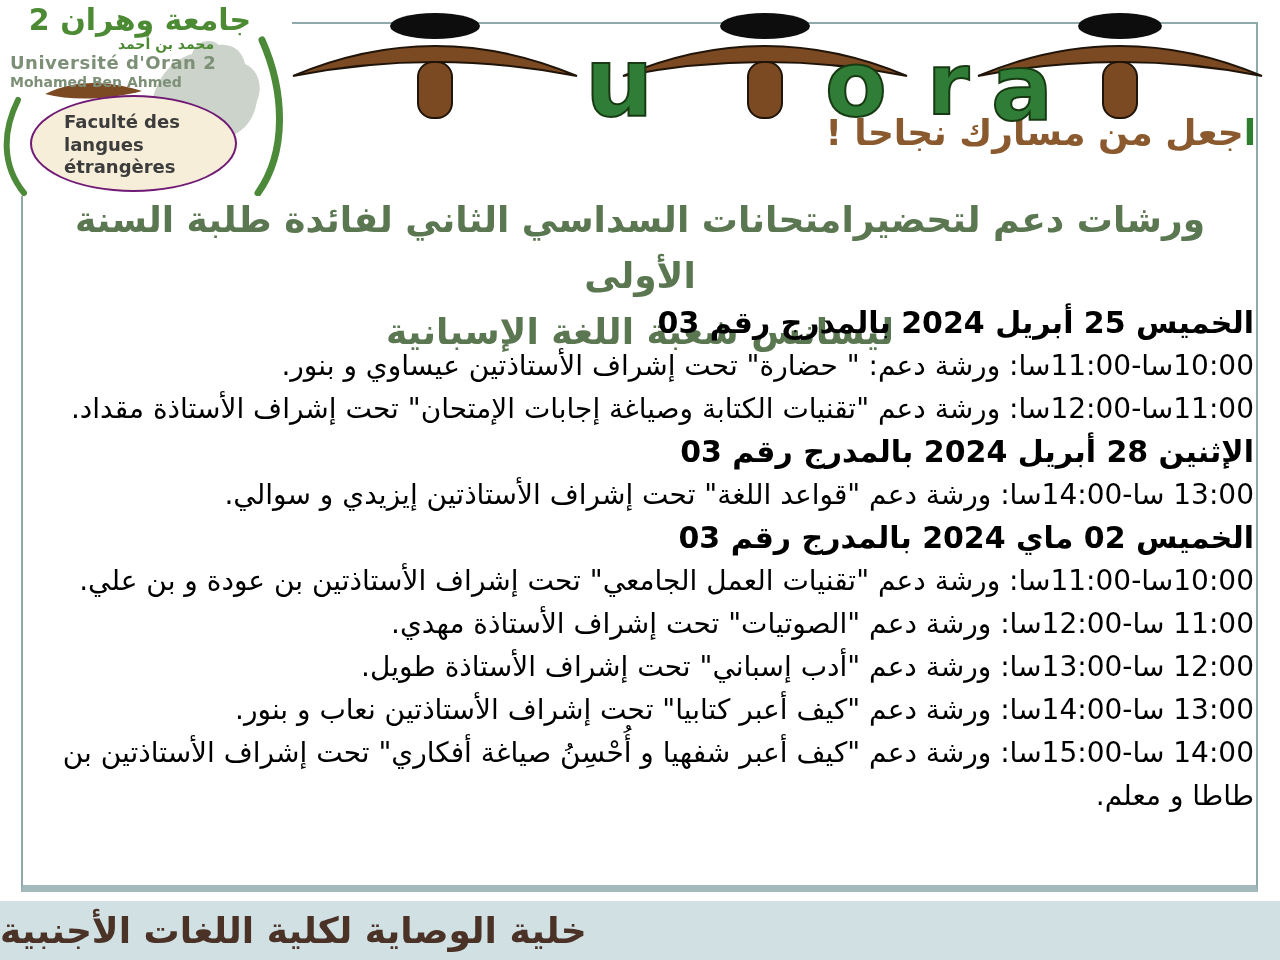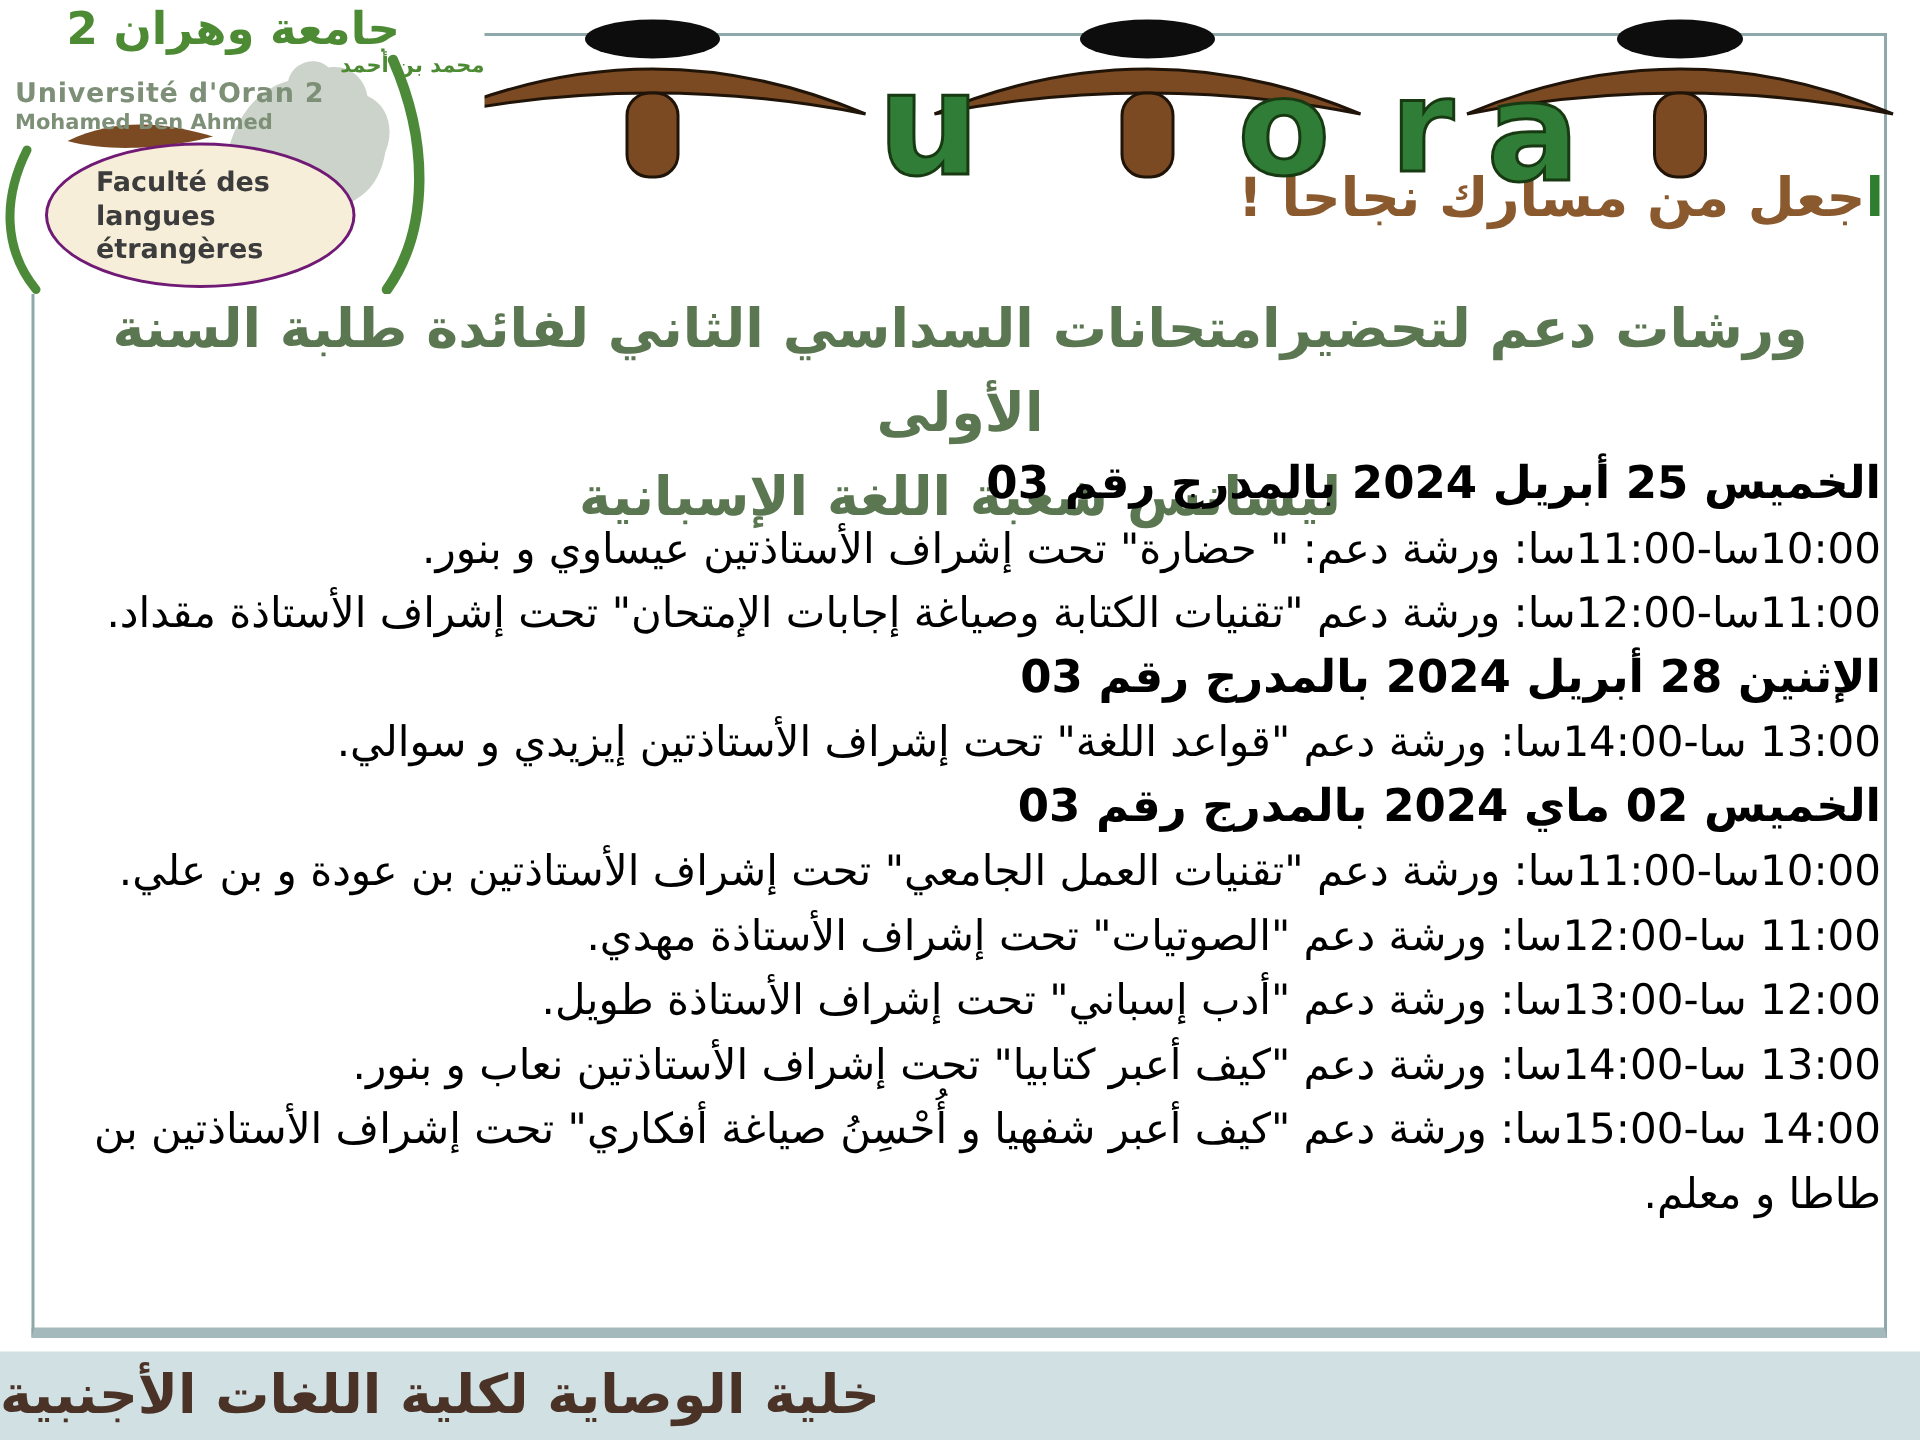--- a/index.html
+++ b/index.html
@@ -8,29 +8,29 @@
     font-family:"DejaVu Sans",sans-serif;
   }
   
   .frame{
     position:absolute;left:21px;top:22px;width:1237px;height:870px;
     border:2px solid #8fa9ab;border-bottom:7px solid #a4b9bb;z-index:1;
     box-sizing:border-box;background:transparent;
   }
   
   .uni-logo{
-    position:absolute;left:0;top:0;width:292px;height:196px;background:#ffffff;z-index:4;padding-left:31px;
+    position:absolute;left:0;top:0;width:292px;height:196px;background:#ffffff;z-index:4;
   }
   .uni-logo svg.decor{position:absolute;left:0;top:0;}
   .uni-ar-name{
     position:absolute;top:2px;right:18px;left:6px;text-align:center;
     font-size:30px;font-weight:bold;color:#4c8a33;direction:rtl;white-space:nowrap;
   }
   .uni-ar-sub{
-    position:absolute;top:36px;right:0;left:40px;
+    position:absolute;top:36px;right:0;left:40px;text-align:center;
     font-size:14px;font-weight:bold;color:#4c8a33;direction:rtl;
   }
   .uni-fr-name{
     position:absolute;top:52px;left:10px;font-size:18px;font-weight:bold;color:#7d9077;
     letter-spacing:0.5px;
   }
   .uni-fr-sub{
     position:absolute;top:74px;left:10px;font-size:14px;font-weight:bold;color:#7d9077;
   }
   .faculty-oval{

